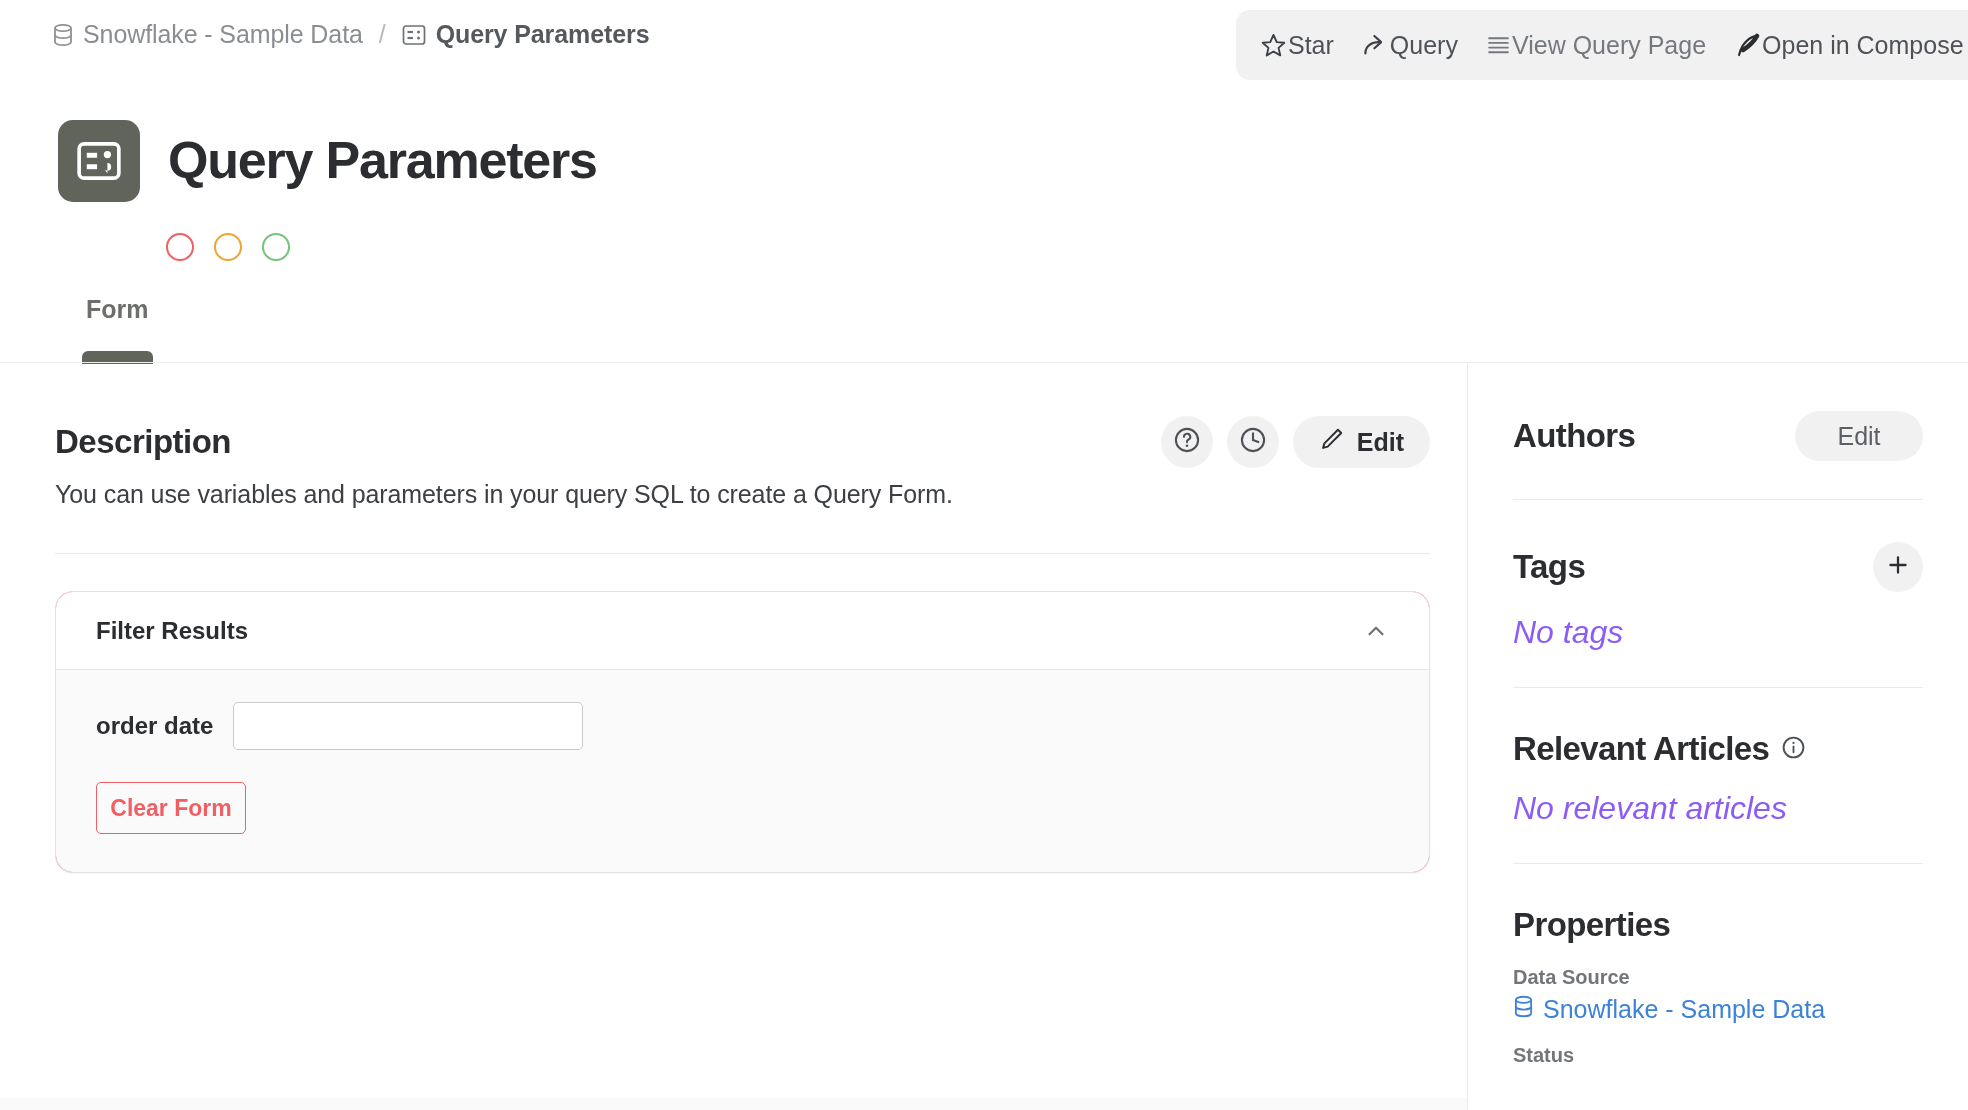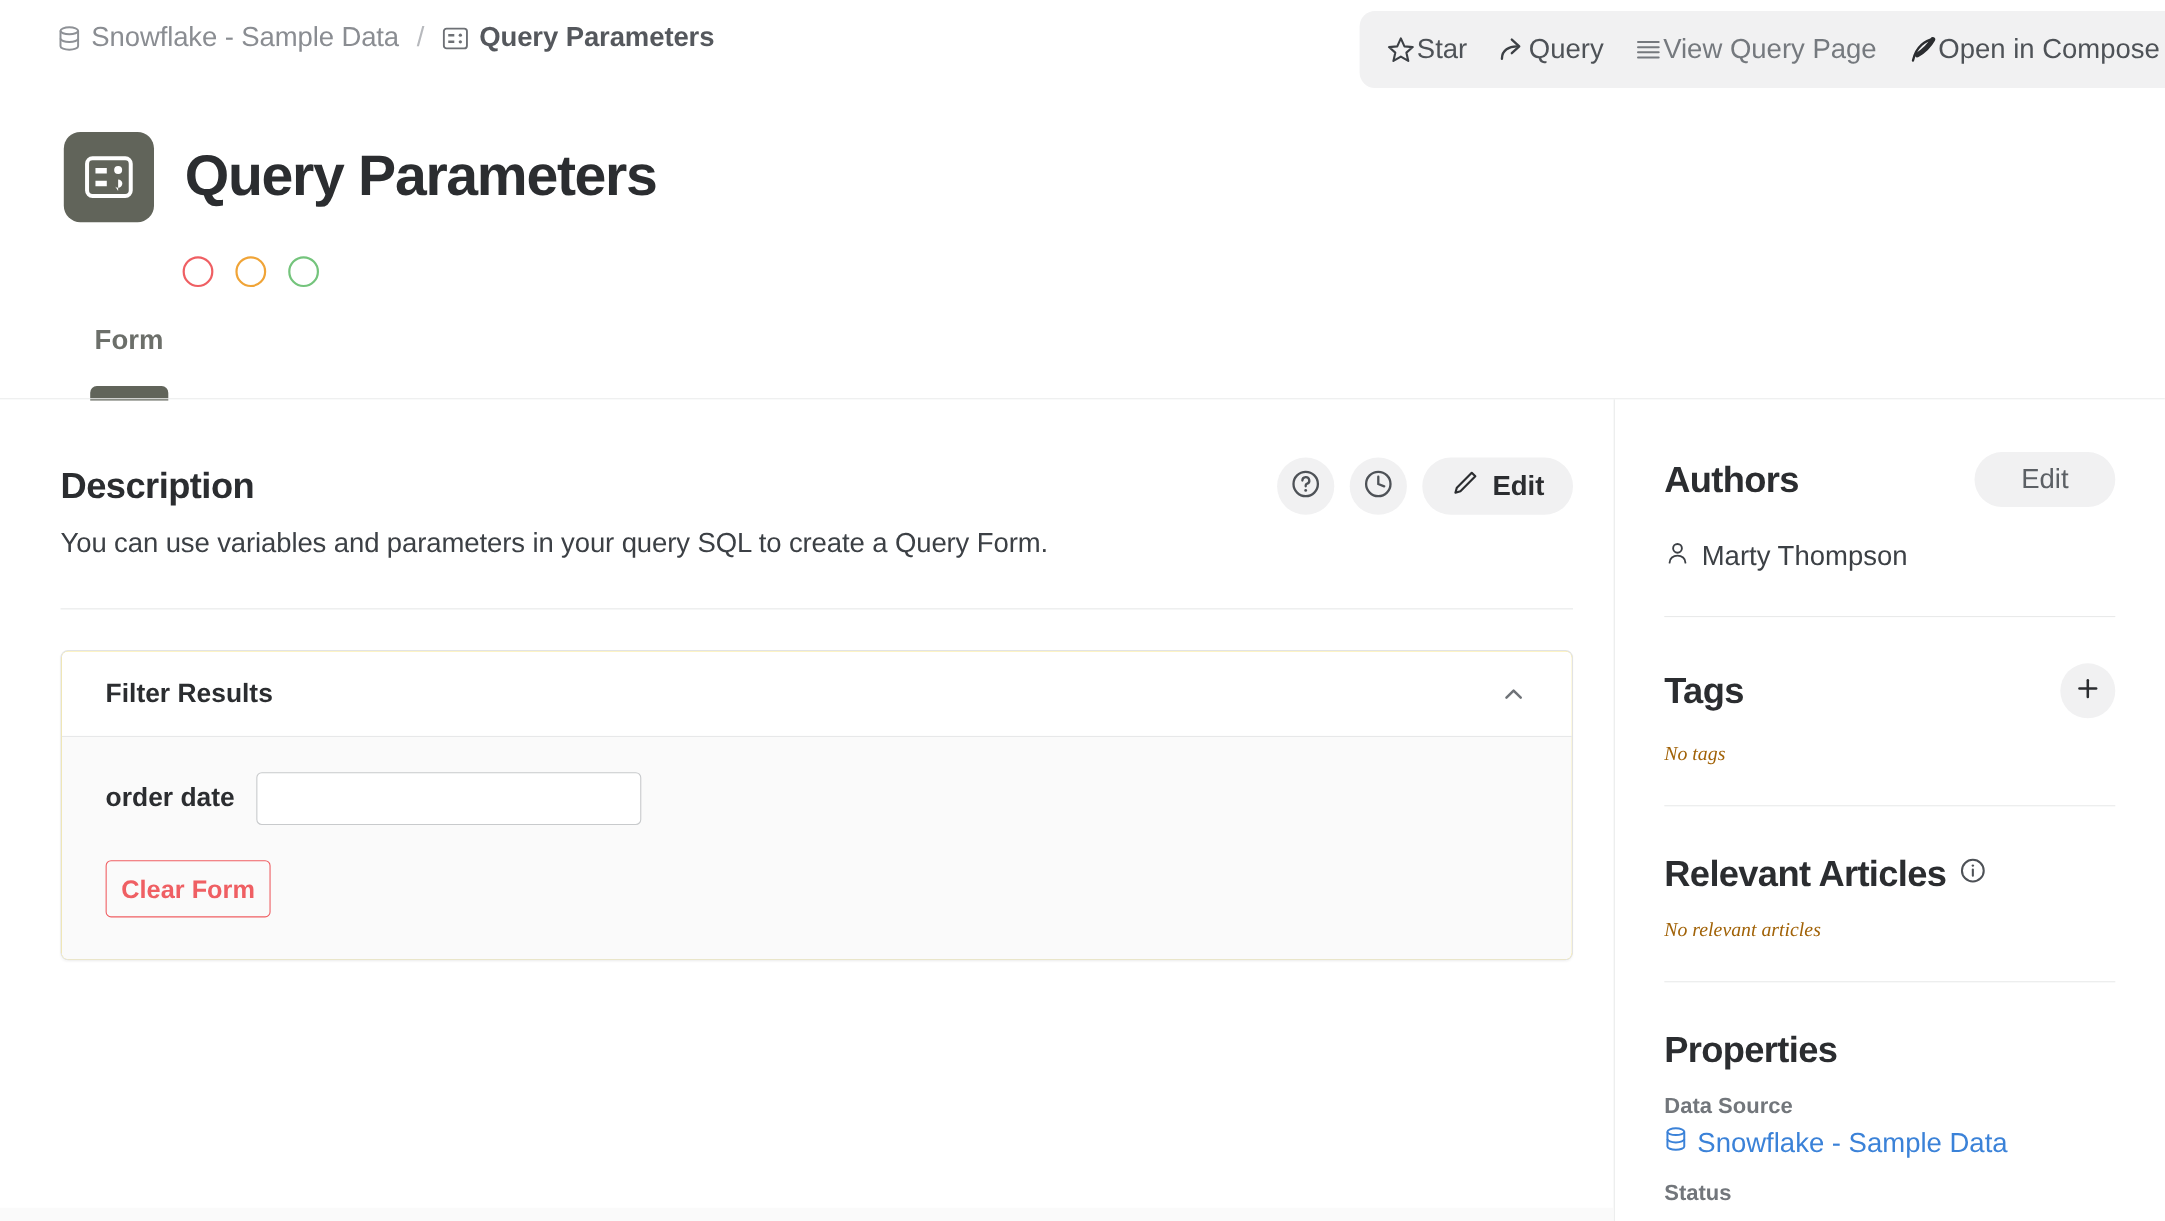--- a/index.html
+++ b/index.html
@@ -101,21 +101,21 @@
     position: absolute; left: 55px; top: 117px; font-size: 25px; color: #3c4045;
     letter-spacing: -0.1px;
   }
   .hr {
     position: absolute; left: 55px; top: 190px; width: 1375px; height: 1px; background: #e7e8e9;
   }
 
   
   .card {
     position: absolute; left: 55px; top: 228px; width: 1375px;
-    border: 1px solid #e2e3e4; border-radius: 7px; background: #fde047;
+    border: 1px solid #e2e3e4; border-radius: 18px; background: #ef4444;
     box-shadow: 0 1px 2px rgba(0,0,0,0.04);
     overflow: hidden;
   }
   .card-head {
     height: 78px; display: flex; align-items: center; justify-content: space-between;
     padding: 0 40px 0 40px; background: #fff;
     border-bottom: 1px solid #e7e8e9;
   }
   .card-title { font-size: 24px; font-weight: bold; color: #2b2d30; }
   .chev { cursor: pointer; display: flex; }
@@ -146,21 +146,21 @@
   .sb-edit {
     height: 50px; width: 128px; border-radius: 25px; background: #f1f1f2;
     display: flex; align-items: center; justify-content: center;
     font-size: 25px; color: #5c6065; cursor: pointer;
   }
   .sb-plus {
     width: 50px; height: 50px; border-radius: 50%; background: #f1f1f2;
     display: flex; align-items: center; justify-content: center; cursor: pointer;
   }
   .sb-row { display: flex; align-items: center; gap: 10px; font-size: 25px; color: #3c4045; }
-  .sb-empty { font-size: 18px; color: #a16207; font-style: italic; font-family: Liberation Serif, serif; }
+  .sb-empty { font-size: 32px; color: #8b5cf6; font-style: italic; }
   .sb-hr { height: 1px; background: #e9eaea; }
   .prop-label { font-size: 20px; font-weight: bold; color: #72767b; }
   .prop-link { font-size: 25px; color: #3b82d8; display: flex; align-items: center; gap: 9px; cursor: pointer; }
 </style>
 </head>
 <body>
 
 <div class="topbar">
 
   <div class="breadcrumb">
@@ -317,29 +317,20 @@
 
 </div>
 
 <div class="sidebar">
   <div class="sb-inner" style="padding-top:48px;">
 
     <div class="sb-head">
       <div class="sb-title">Authors</div>
       <div class="sb-edit">Edit</div>
     </div>
-    <div class="sb-row" style="margin-top:30px;">
-      <span>
-        <svg width="24" height="24" viewBox="0 0 24 24" fill="none" stroke="#3c4045" stroke-width="1.7" stroke-linecap="round">
-          <circle cx="12" cy="7.5" r="4"></circle>
-          <path d="M4.8 20.5c0-4 3.3-6.4 7.2-6.4s7.2 2.4 7.2 6.4"></path>
-        </svg>
-      </span>
-      <span>Marty Thompson</span>
-    </div>
     <div class="sb-hr" style="margin-top:38px;"></div>
 
     <div class="sb-head" style="margin-top:42px;">
       <div class="sb-title">Tags</div>
       <div class="sb-plus">
         <span>
           <svg width="26" height="26" viewBox="0 0 24 24" stroke="#2b2d30" stroke-width="2.1" stroke-linecap="round">
             <line x1="12" y1="5" x2="12" y2="19"></line>
               <line x1="5" y1="12" x2="19" y2="12"></line>
           </svg>

